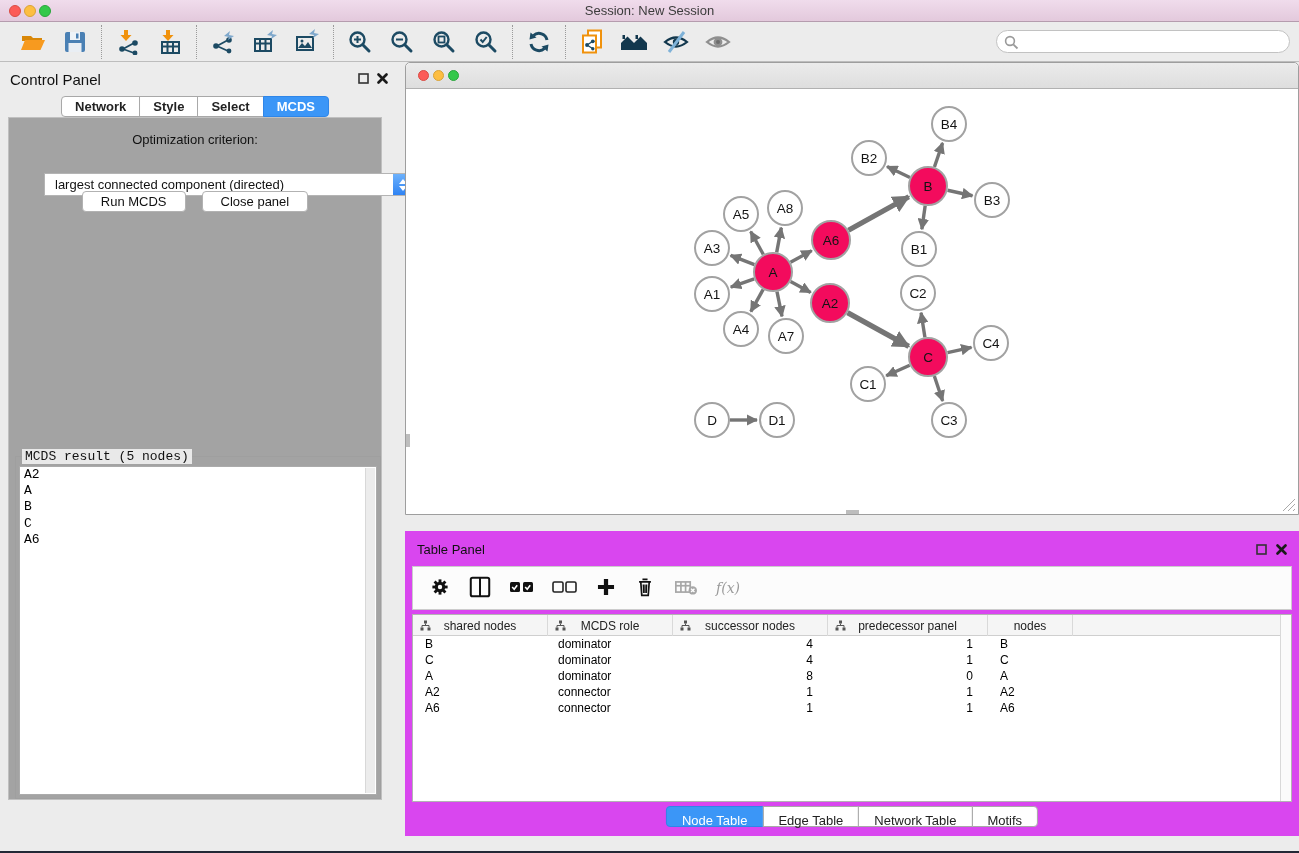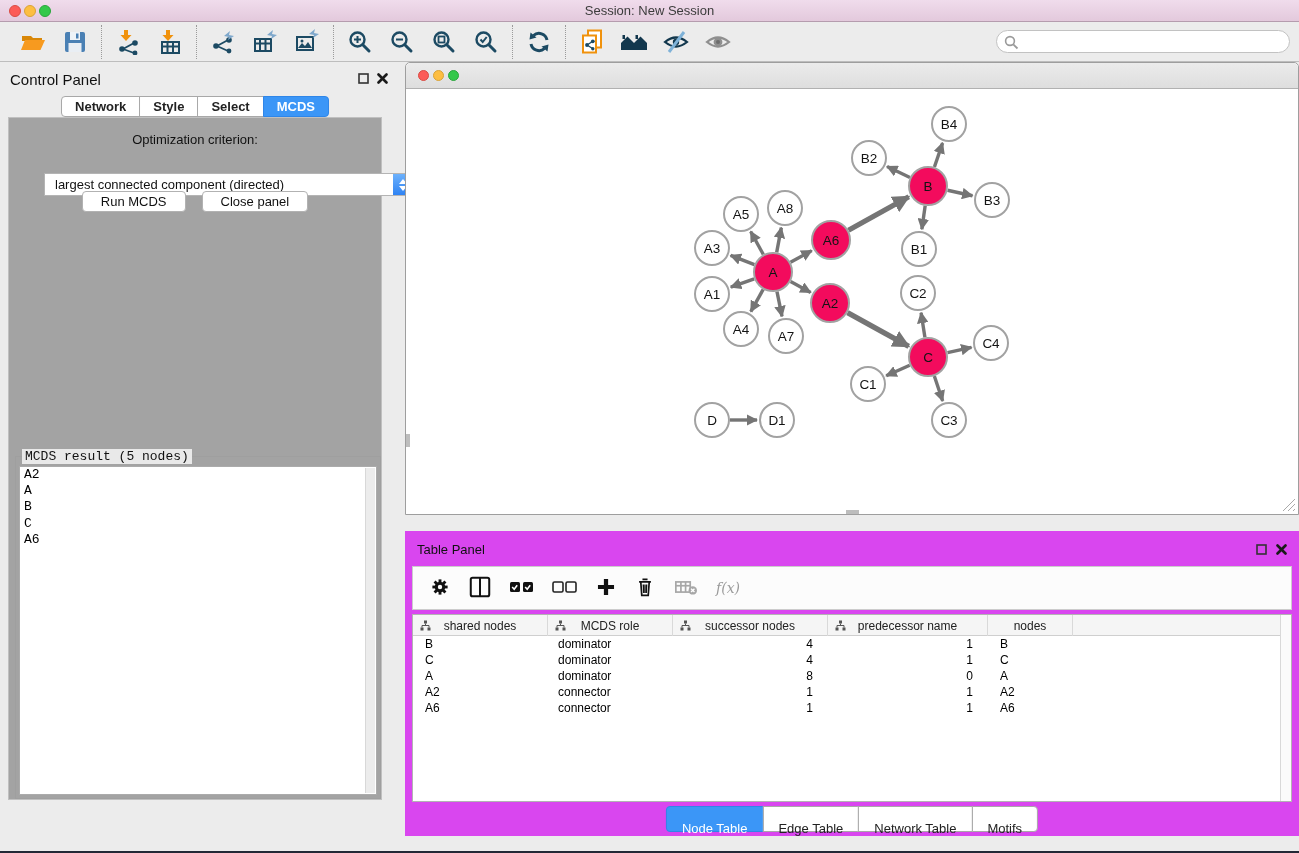--- a/index.html
+++ b/index.html
@@ -75,21 +75,21 @@
   .thead { position:absolute; left:0; right:11px; top:0; height:21px; background:#f5f5f5;
     border-bottom:1px solid #cfcfcf; display:flex; }
   .th { position:relative; height:21px; border-right:1px solid #d9d9d9; display:flex; align-items:center; justify-content:center;
     font-size:12px; color:#222; }
   .th svg.attr { position:absolute; left:7px; top:5px; }
   .tbody { position:absolute; left:0; right:11px; top:21px; bottom:0; }
   .tr { display:flex; height:16px; }
   .td { font-size:12px; color:#000; line-height:16px; white-space:nowrap; overflow:hidden; }
   .tscroll { position:absolute; top:0; bottom:0; right:0; width:11px; background:#fbfbfb; border-left:1px solid #d9d9d9; }
   .tp-tabs { position:absolute; top:275px; left:50%; transform:translateX(-50%); display:flex; }
-  .tp-tabs .seg { font-weight:normal; font-size:13px; padding:12px 15px; }
+  .tp-tabs .seg { font-weight:normal; font-size:13px; padding:4px 15px; }
 
   
   .statusbar { position:absolute; left:0; top:820px; width:1299px; height:31px; background:#ececec; border-top:1px solid #c6c6c6; }
   .list-btn { position:absolute; left:9px; top:4px; width:27px; height:24px; background:#f2f2f2;
     border:1px solid #ababab; display:flex; align-items:center; justify-content:center; }
   .mem-btn { position:absolute; right:9px; top:4px; height:23px; padding:0 10px 0 8px; background:linear-gradient(#ffffff,#f1f1f1);
     border:1px solid #b0b0b0; border-radius:4px; display:flex; align-items:center; gap:6px; font-size:12px; color:#111; }
   .mem-dot { width:11px; height:11px; border-radius:50%; background:#1fa233; border:1px solid #178527; }
   .desktop-strip { position:absolute; left:0; top:851px; width:1299px; height:2px; background:#232836; }
 
@@ -546,21 +546,21 @@
             </svg>
             <span>successor nodes</span>
           </div>
           <div class="th" style="width: 160px;">
             <svg class="attr" width="11" height="11" viewBox="0 0 11 11">
               <rect x="4" y="0.5" width="3" height="3" fill="#555"></rect>
               <rect x="0.5" y="7.5" width="3" height="3" fill="#555"></rect>
               <rect x="7.5" y="7.5" width="3" height="3" fill="#555"></rect>
               <path d="M5.5 3.5v2M2 7.5V5.5h7v2" fill="none" stroke="#555" stroke-width="1"></path>
             </svg>
-            <span>predecessor name</span>
+            <span>predecessor panel</span>
           </div>
           <div class="th" style="width: 85px;">
             <span>nodes</span>
           </div>
         </div>
       <div class="tbody" id="tbody">
           <div class="tr">
             <div class="td" style="width: 135px; text-align: left; padding-left: 12px;">B</div>
             <div class="td" style="width: 125px; text-align: left; padding-left: 10px;">dominator</div>
             <div class="td" style="width: 155px; text-align: right; padding-right: 15px;">4</div>

